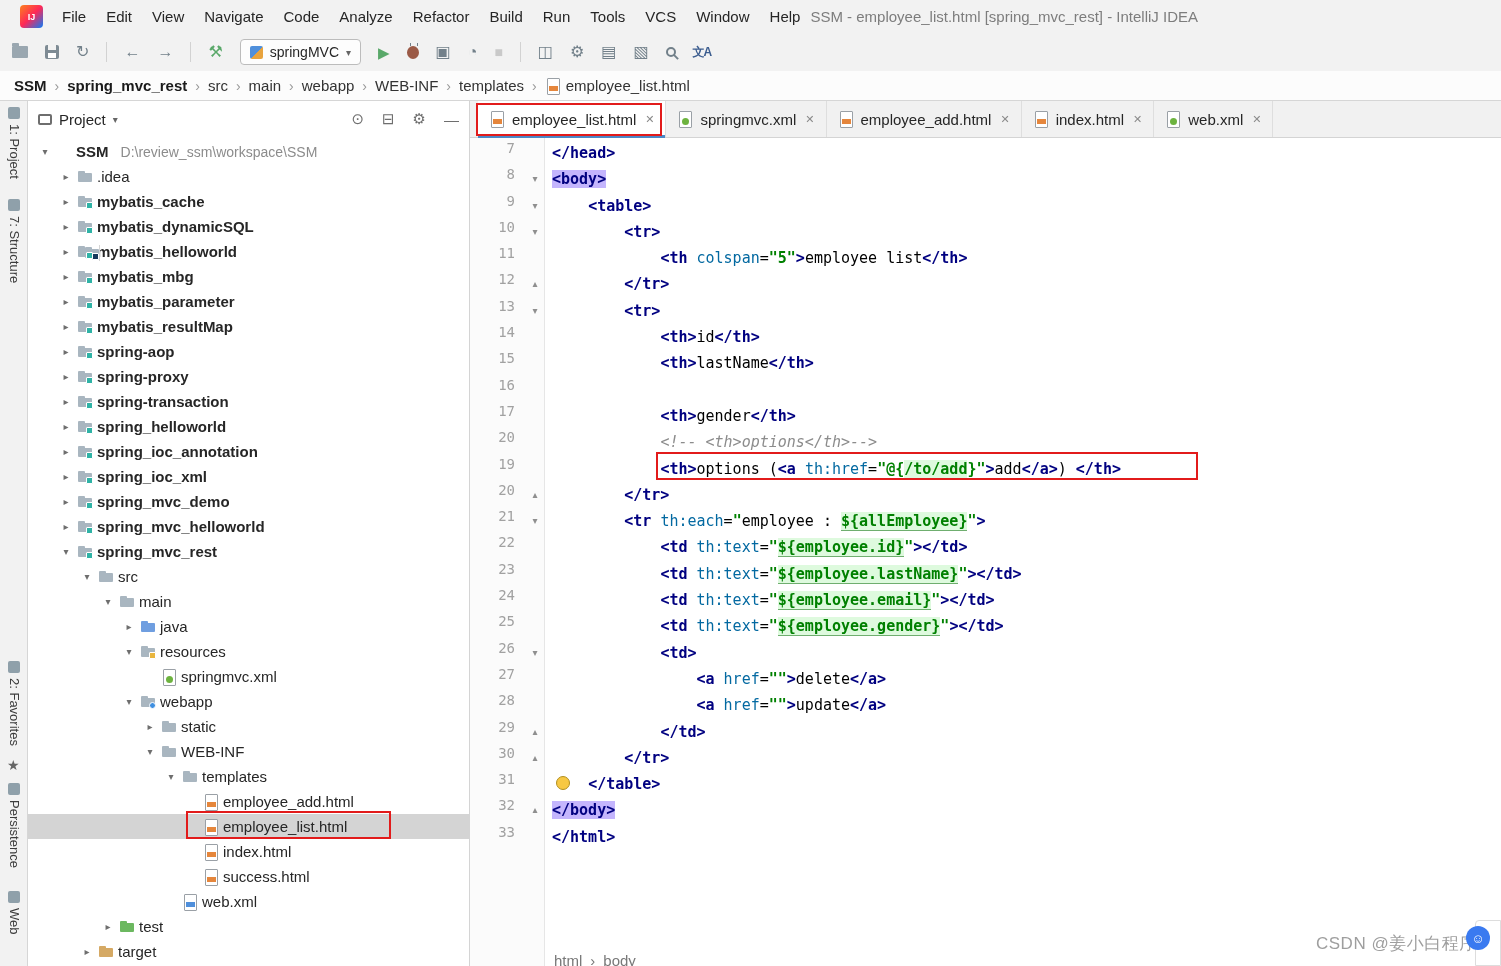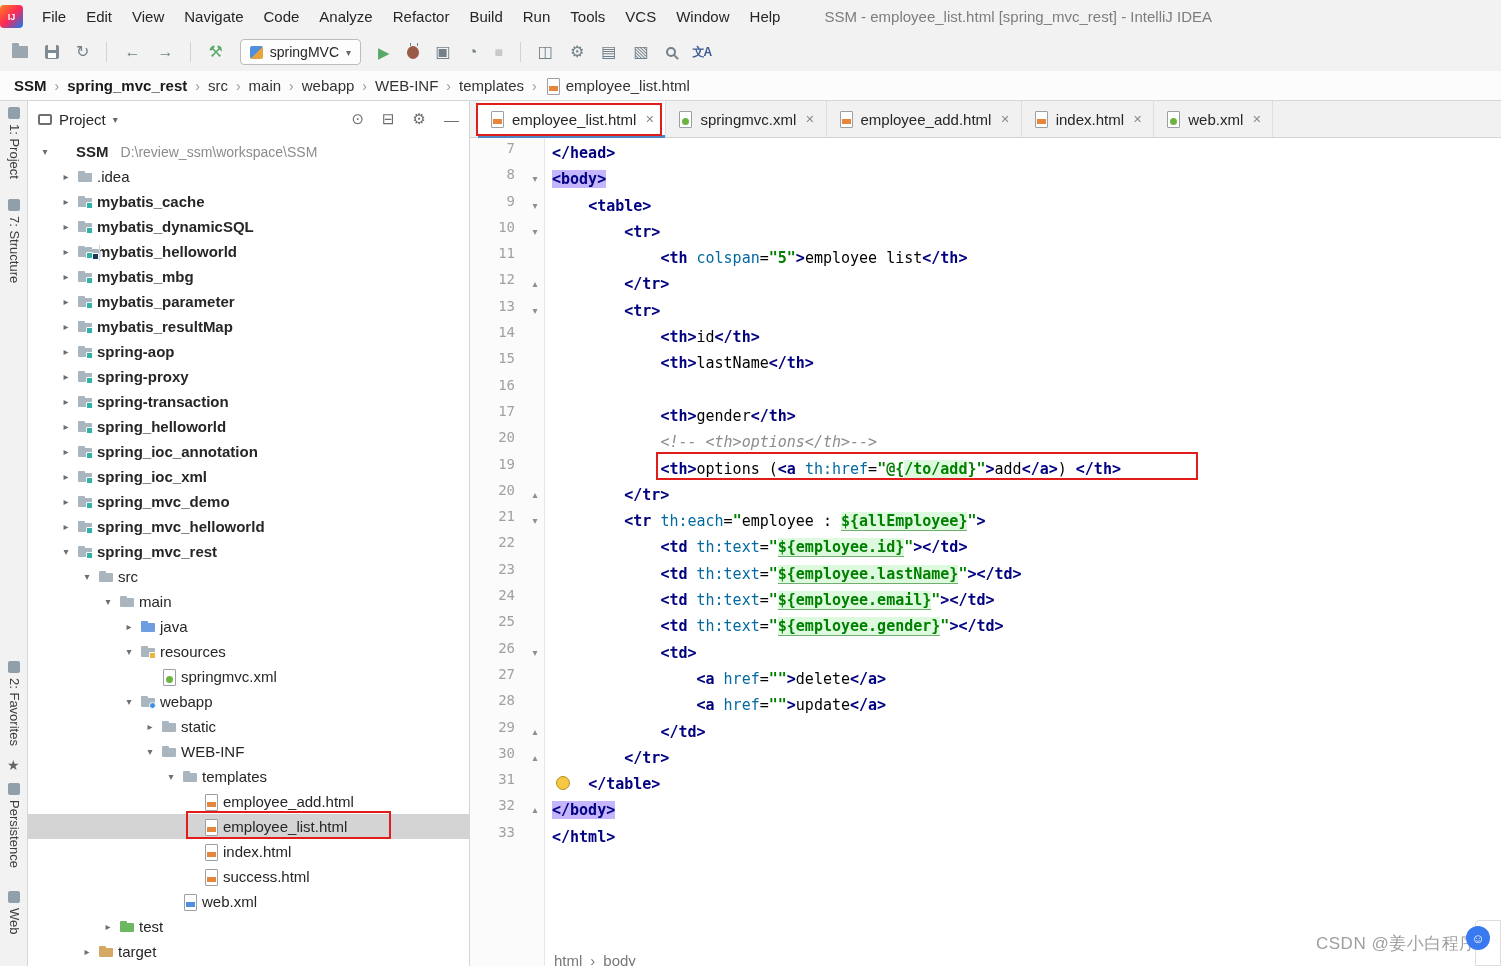--- a/index.html
+++ b/index.html
@@ -5,26 +5,26 @@
   * { margin:0; padding:0; box-sizing:border-box; }
   html,body { background:#e0e0e0; }
   .app {
     position:relative; width:1501px; height:966px; overflow:hidden;
     background:#fff; font-family:"Liberation Sans","DejaVu Sans",sans-serif;
     color:#262626; cursor:default;
   }
   
   .menubar { position:absolute; left:0; top:0; width:100%; height:33px;
     background:#f2f2f2; display:flex; align-items:center; }
-  .logo { width:23px; height:23px; margin:0 9px 0 0; border-radius:4px;
+  .logo { width:23px; height:23px; margin:0 9px 0 20px; border-radius:4px;
     background:linear-gradient(135deg,#fc801d 0%,#fe2857 50%,#087cfa 100%);
     color:#fff; font-size:9px; font-weight:bold; display:flex; align-items:center; justify-content:center; }
   #menus { display:flex; align-items:center; }
   .menu-item { padding:0 10px; font-size:15px; line-height:33px; color:#262626; }
-  .wintitle { margin-left:34px; color:#7d7d7d; font-size:15px; white-space:nowrap; }
+  .wintitle { color:#7d7d7d; font-size:15px; white-space:nowrap; }
   
   .toolbar { position:absolute; left:0; top:33px; width:100%; height:38px;
     background:#f2f2f2; display:flex; align-items:center; gap:17px; padding-left:12px; }
   .tbico { font-size:16px; color:#72808a; line-height:1; }
   .tbsep { width:1px; height:20px; background:#d2d2d2; }
   .ico-openfolder { width:16px; height:12px; background:#9aa7b0; border-radius:1px; position:relative; }
   .ico-openfolder::before { content:""; position:absolute; left:0; top:-3px; width:7px; height:3px; background:#9aa7b0; border-radius:1px 1px 0 0; }
   .flp { width:14px; height:14px; background:#7e8b94; border-radius:2px; position:relative; }
   .flp::before { content:""; position:absolute; left:3px; top:0; width:8px; height:5px; background:#f2f2f2; }
   .flp::after  { content:""; position:absolute; left:3px; bottom:1px; width:8px; height:5px; background:#fff; }

